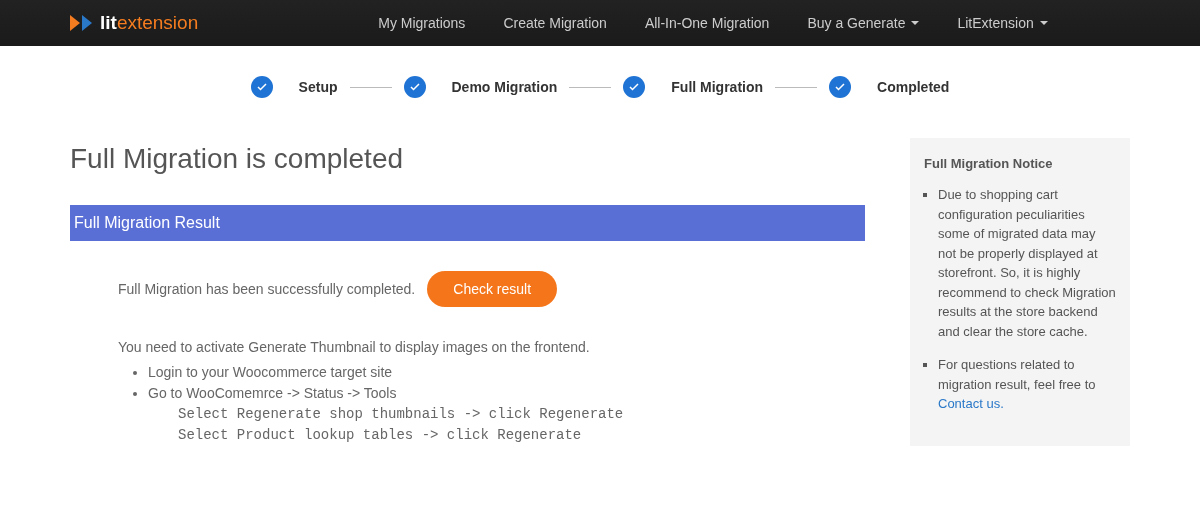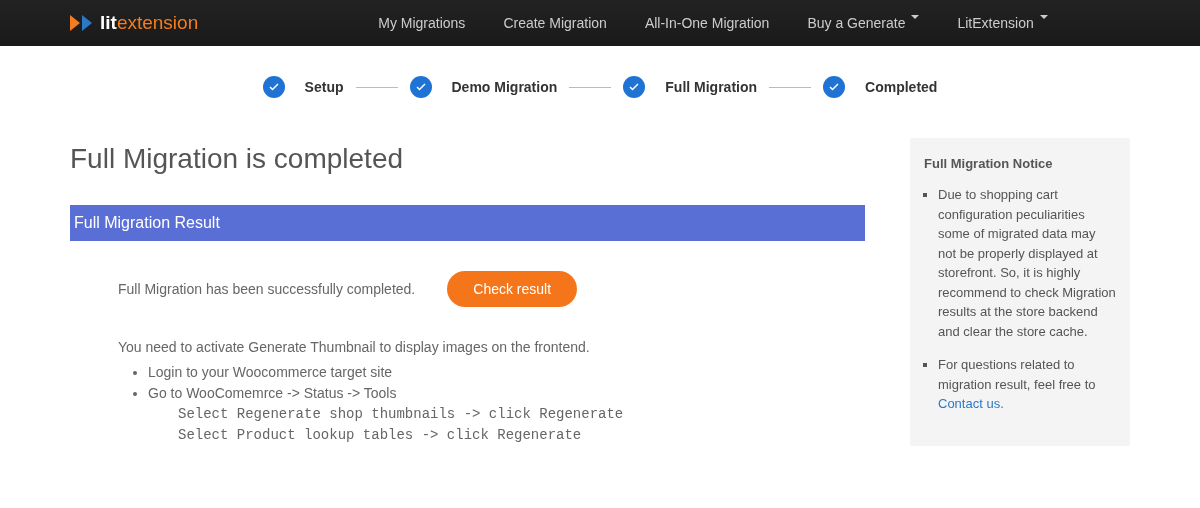--- a/index.html
+++ b/index.html
@@ -32,20 +32,21 @@
 
 .nav {
   display: flex;
   gap: 38px;
 }
 .nav-item {
   color: #ccc;
   font-size: 14px;
   cursor: pointer;
   display: flex;
+  align-items: center;
   gap: 4px;
 }
 .caret-down {
   width: 0; height: 0;
   border-left: 4px solid transparent;
   border-right: 4px solid transparent;
   border-top: 4px solid #ccc;
   margin-left: 2px;
 }
 
@@ -58,21 +59,21 @@
 .steps {
   display: flex;
   justify-content: center;
   align-items: center;
   gap: 12px;
   margin-bottom: 40px;
 }
 .step {
   display: flex;
   align-items: center;
-  gap: 20px;
+  gap: 26px;
 }
 .step-check {
   width: 22px; height: 22px;
   background: #1f73d4;
   border-radius: 50%;
   display: flex;
   align-items: center;
   justify-content: center;
 }
 .step-check svg { width: 12px; height: 12px; }
@@ -106,21 +107,21 @@
   background: #5a6fd6;
   color: #fff;
   padding: 9px 4px;
   font-size: 16px;
   margin-bottom: 30px;
 }
 
 .result-row {
   display: flex;
   align-items: center;
-  gap: 32px;
+  gap: 12px;
   padding-left: 48px;
   margin-bottom: 30px;
 }
 .result-msg {
   color: #666;
   font-size: 14px;
 }
 .btn-check {
   background: #f5761a;
   color: #fff;

